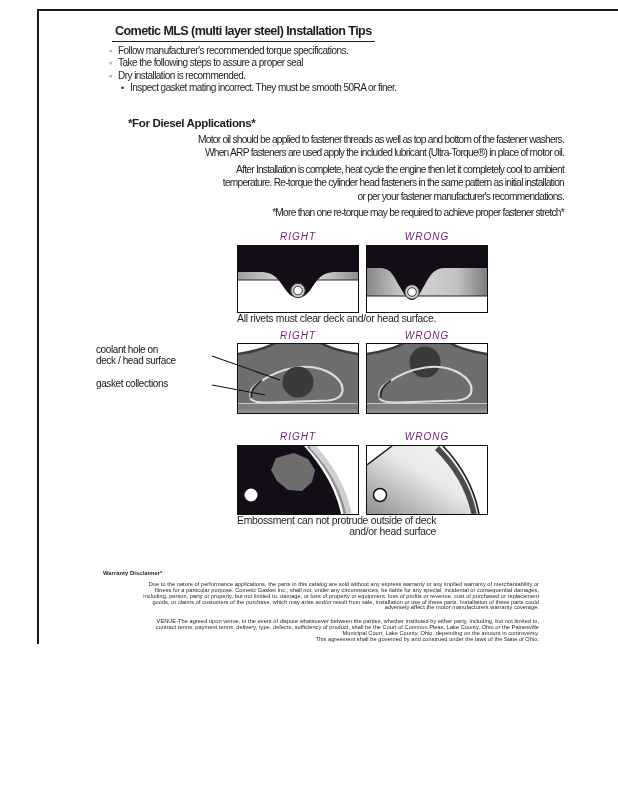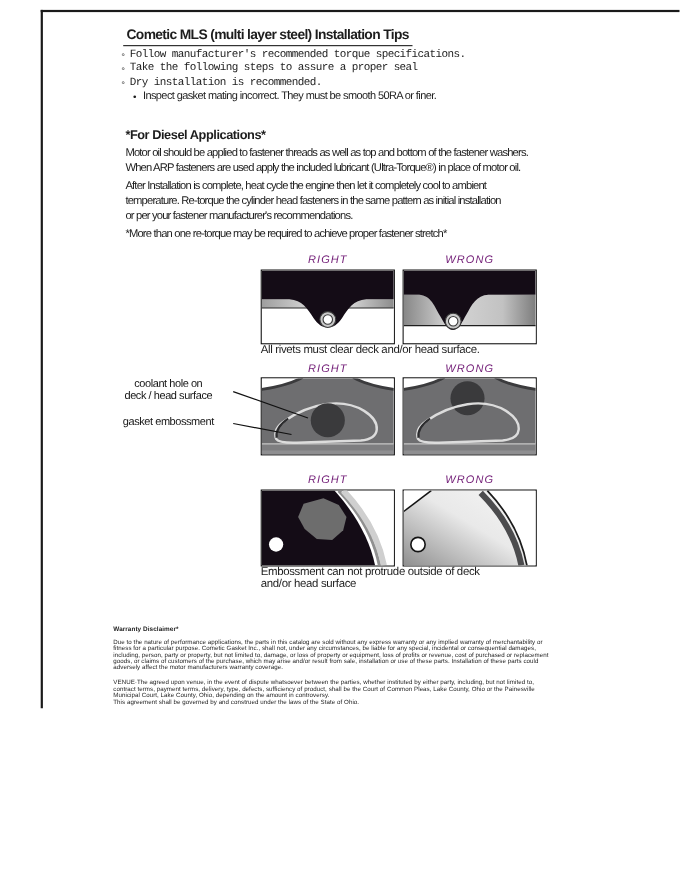--- a/index.html
+++ b/index.html
@@ -1,46 +1,46 @@
 <!DOCTYPE html>
 <html><head>
 <meta charset="utf-8">
 <style>
   html,body { margin:0; padding:0; background:#ffffff; }
   .page {
     position:relative; width:618px; height:644px; background:#ffffff;
     font-family:"Liberation Sans", sans-serif; color:#1d1d1d; overflow:hidden;
   }
   .abs { position:absolute; }
-  .pre { white-space:pre-line; }
+  .pre { white-space:pre-line;text-align:right; }
 
   .rule-top { position:absolute; left:37px; top:9px; width:581px; height:1.6px; background:#1a1a1a; }
   .rule-left { position:absolute; left:37px; top:9px; width:1.6px; height:785px; background:#1a1a1a; }
 
   .title {
     left:112px; top:24px; margin:0; font-size:12.6px; font-weight:bold; letter-spacing:-0.6px;
     border-bottom:1.6px solid #1d1d1d; padding:0 3px 2.5px 3px; display:inline-block;
   }
 
   .bullets { left:109px; top:45px; font-size:10px; letter-spacing:-0.55px; line-height:12.4px; }
-  .b-row { position:relative; padding-left:9px;font-family:Liberation Mono, monospace; }
+  .b-row { position:relative; padding-left:9px; }
   .b-row::before { content:"◦"; position:absolute; left:0; top:0; font-size:9.5px; }
   .s-row { position:relative; margin-left:12px; padding-left:9px; }
   .s-row::before { content:"•"; position:absolute; left:0; top:0; font-size:9px; }
 
-  .diesel-h { left:114px; top:116px; font-size:11.6px; font-weight:bold; letter-spacing:-0.4px; }
+  .diesel-h { left:128px; top:116px; font-size:11.6px; font-weight:bold; letter-spacing:-0.4px; }
   .body-p { left:114px; width:450px; font-size:10.2px; letter-spacing:-0.75px; line-height:13.4px; }
 
   .fig-label { width:122px; text-align:center; font-size:10px; letter-spacing:1px; color:#701a75;font-style:italic; }
   .panel { border:1.7px solid #0e0e0e; background:#fff; }
   .panel svg { display:block; }
   .fig-caption { font-size:10.4px; letter-spacing:-0.3px; line-height:11.2px; }
   .fig-caption2 { font-size:12px; letter-spacing:-0.2px; }
 
-  .ann { left:96px; width:114px; text-align:center; font-size:10px; letter-spacing:-0.4px; line-height:10.6px; color:#151515; }
+  .ann { left:96px; width:114px; text-align:left; font-size:10px; letter-spacing:-0.4px; line-height:10.6px; color:#151515; }
 
   .disc { left:103px; top:571px; width:436px; font-size:5.6px; line-height:5.78px; letter-spacing:0.06px; color:#242424; }
   .disc-h { font-weight:bold; margin:0; font-size:5.8px; }
   .disc p { margin:0; }
   .mt1 { margin-top:5.5px !important; }
   .mt2 { margin-top:8px !important; }
   .mt3 { margin-top:8.5px !important; }
   .mt4 { margin-top:13px !important; }
 
   .code { left:392px; top:760px; font-size:13.6px; letter-spacing:0.2px; color:#1b1b1b; }
@@ -111,21 +111,21 @@
     </svg>
   </div>
 
   <div class="abs fig-caption" style="left:237px; top:313px;">All rivets must clear deck and/or head surface.</div>
 
   <div class="abs fig-label" style="left:237px; top:330px;">RIGHT</div>
   <div class="abs fig-label" style="left:366px; top:330px;">WRONG</div>
 
   <div class="abs ann pre" style="top:345px;">coolant hole on
 deck / head surface</div>
-  <div class="abs ann" style="top:379px;">gasket embossment</div>
+  <div class="abs ann" style="top:379px;">gasket collections</div>
 
   <div class="abs panel" style="left:237px; top:343px;">
     <svg width="120" height="69" viewBox="0 0 120 69">
       <rect width="120" height="69" fill="#ffffff"></rect>
       <path d="M0,69 V10 C13,8 27,5 37,-1 H83 C93,5 107,8 120,10 V69 Z" fill="#6e6e70"></path>
       <path d="M0,10 C13,8 27,5 37,-1" stroke="#3b3b3d" fill="none" stroke-width="2.5"></path>
       <path d="M83,-1 C93,5 107,8 120,10" stroke="#3b3b3d" fill="none" stroke-width="2.5"></path>
       <rect y="59.5" width="120" height="9.5" fill="#7e7e80"></rect>
       <line x1="0" y1="59.5" x2="120" y2="59.5" stroke="#c6c6c6" stroke-width="1.2"></line>
       <rect y="65.5" width="120" height="3.5" fill="#8f8f91"></rect>

